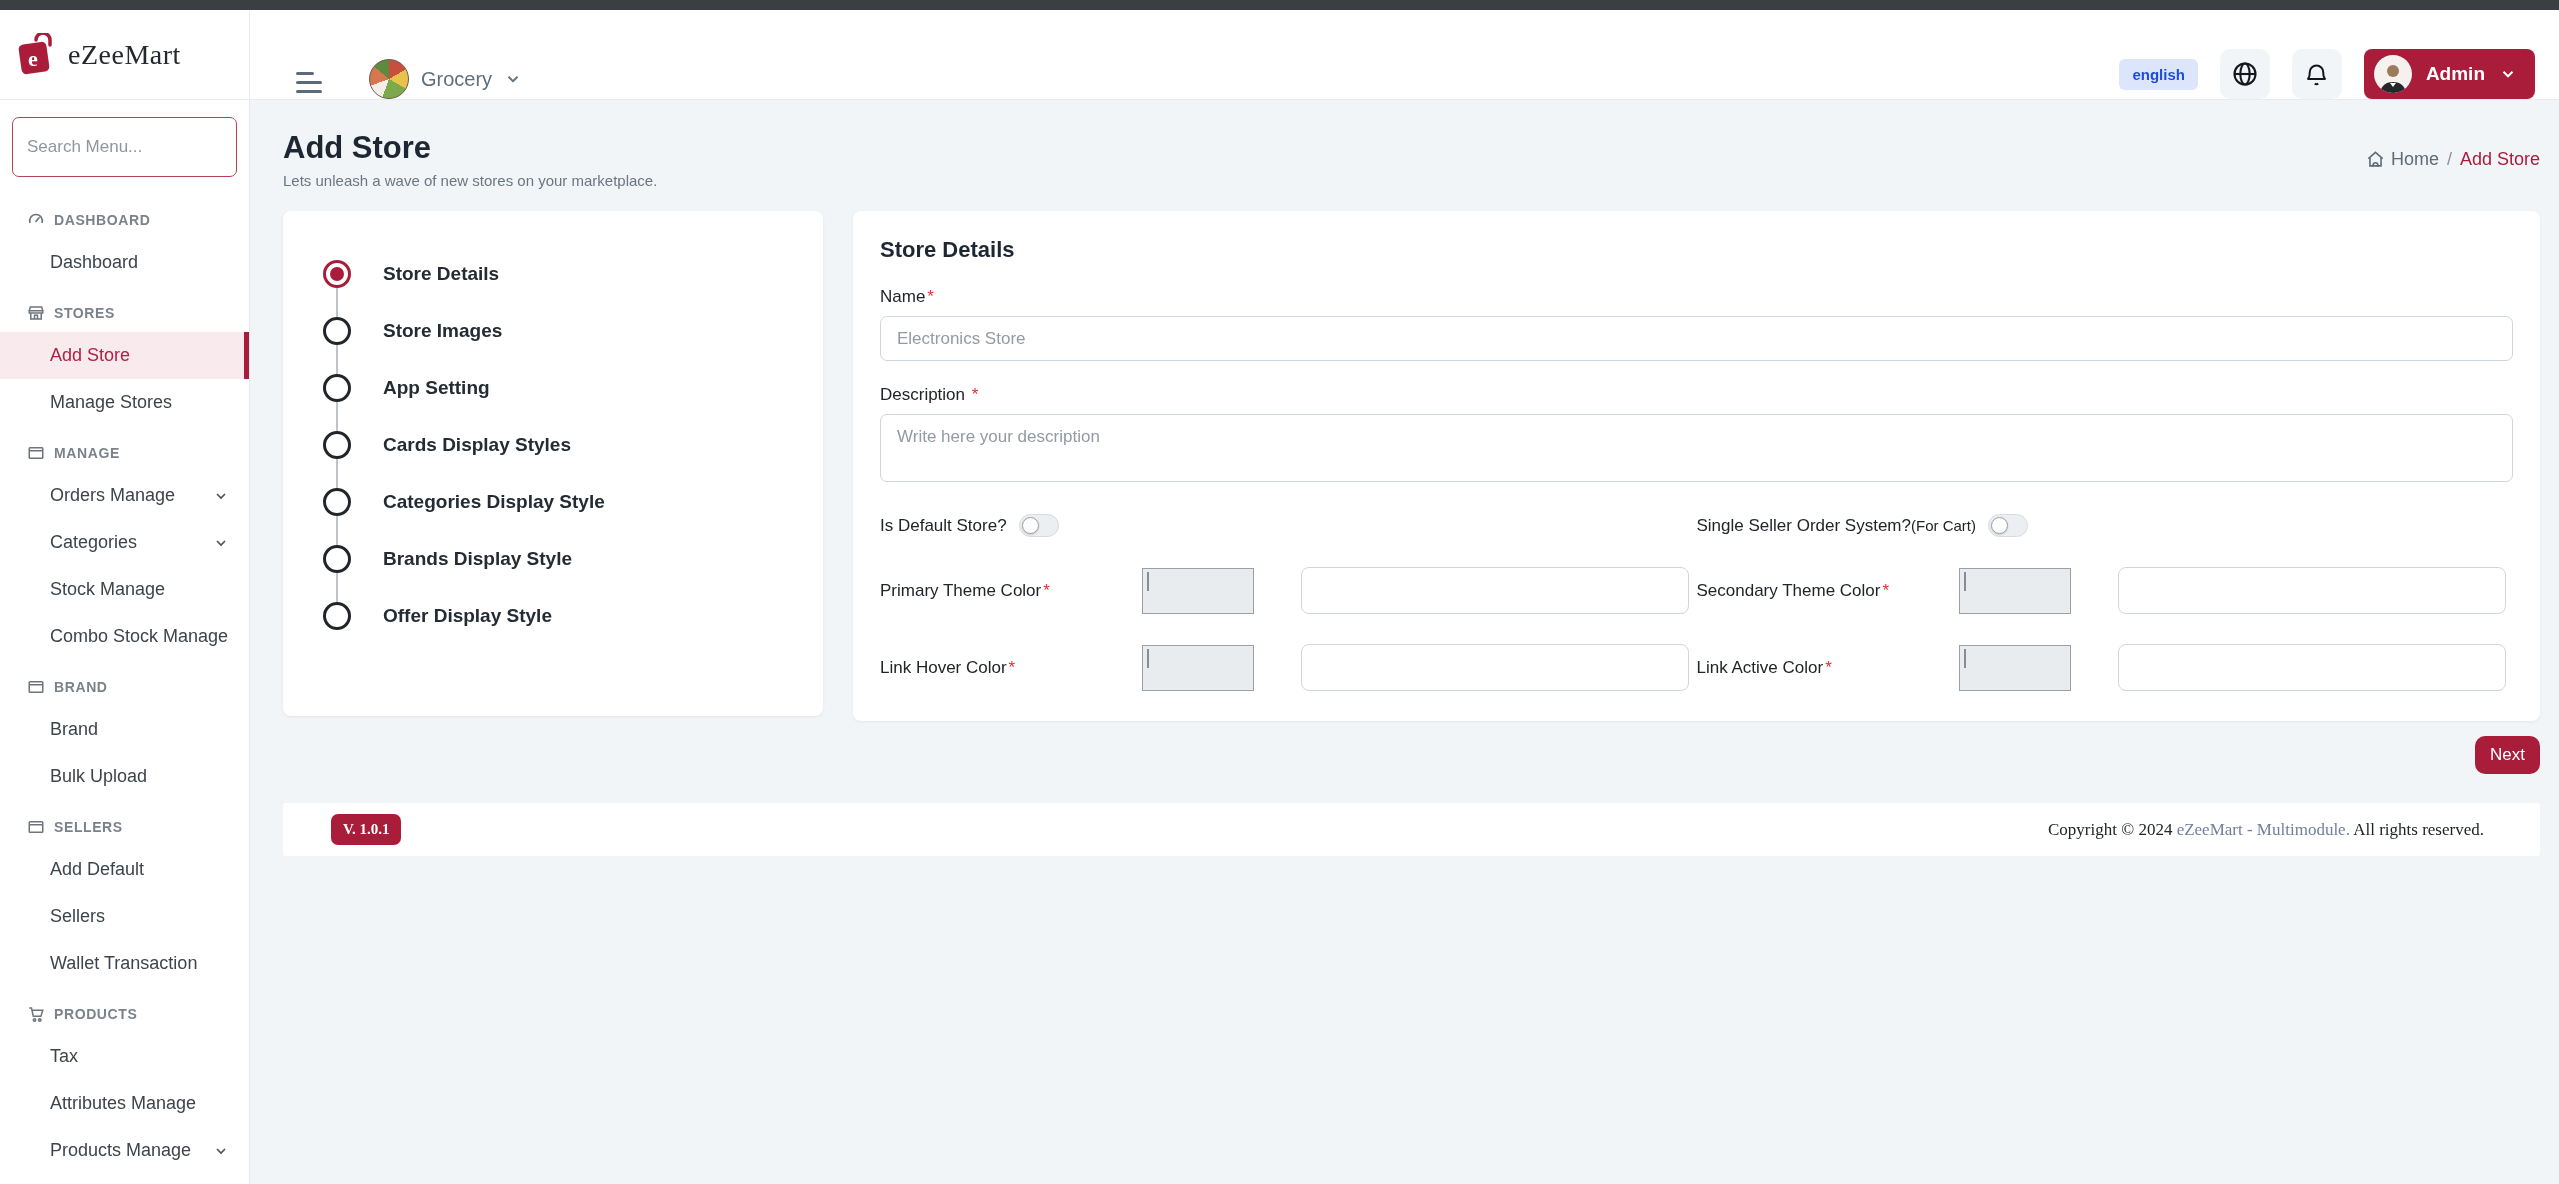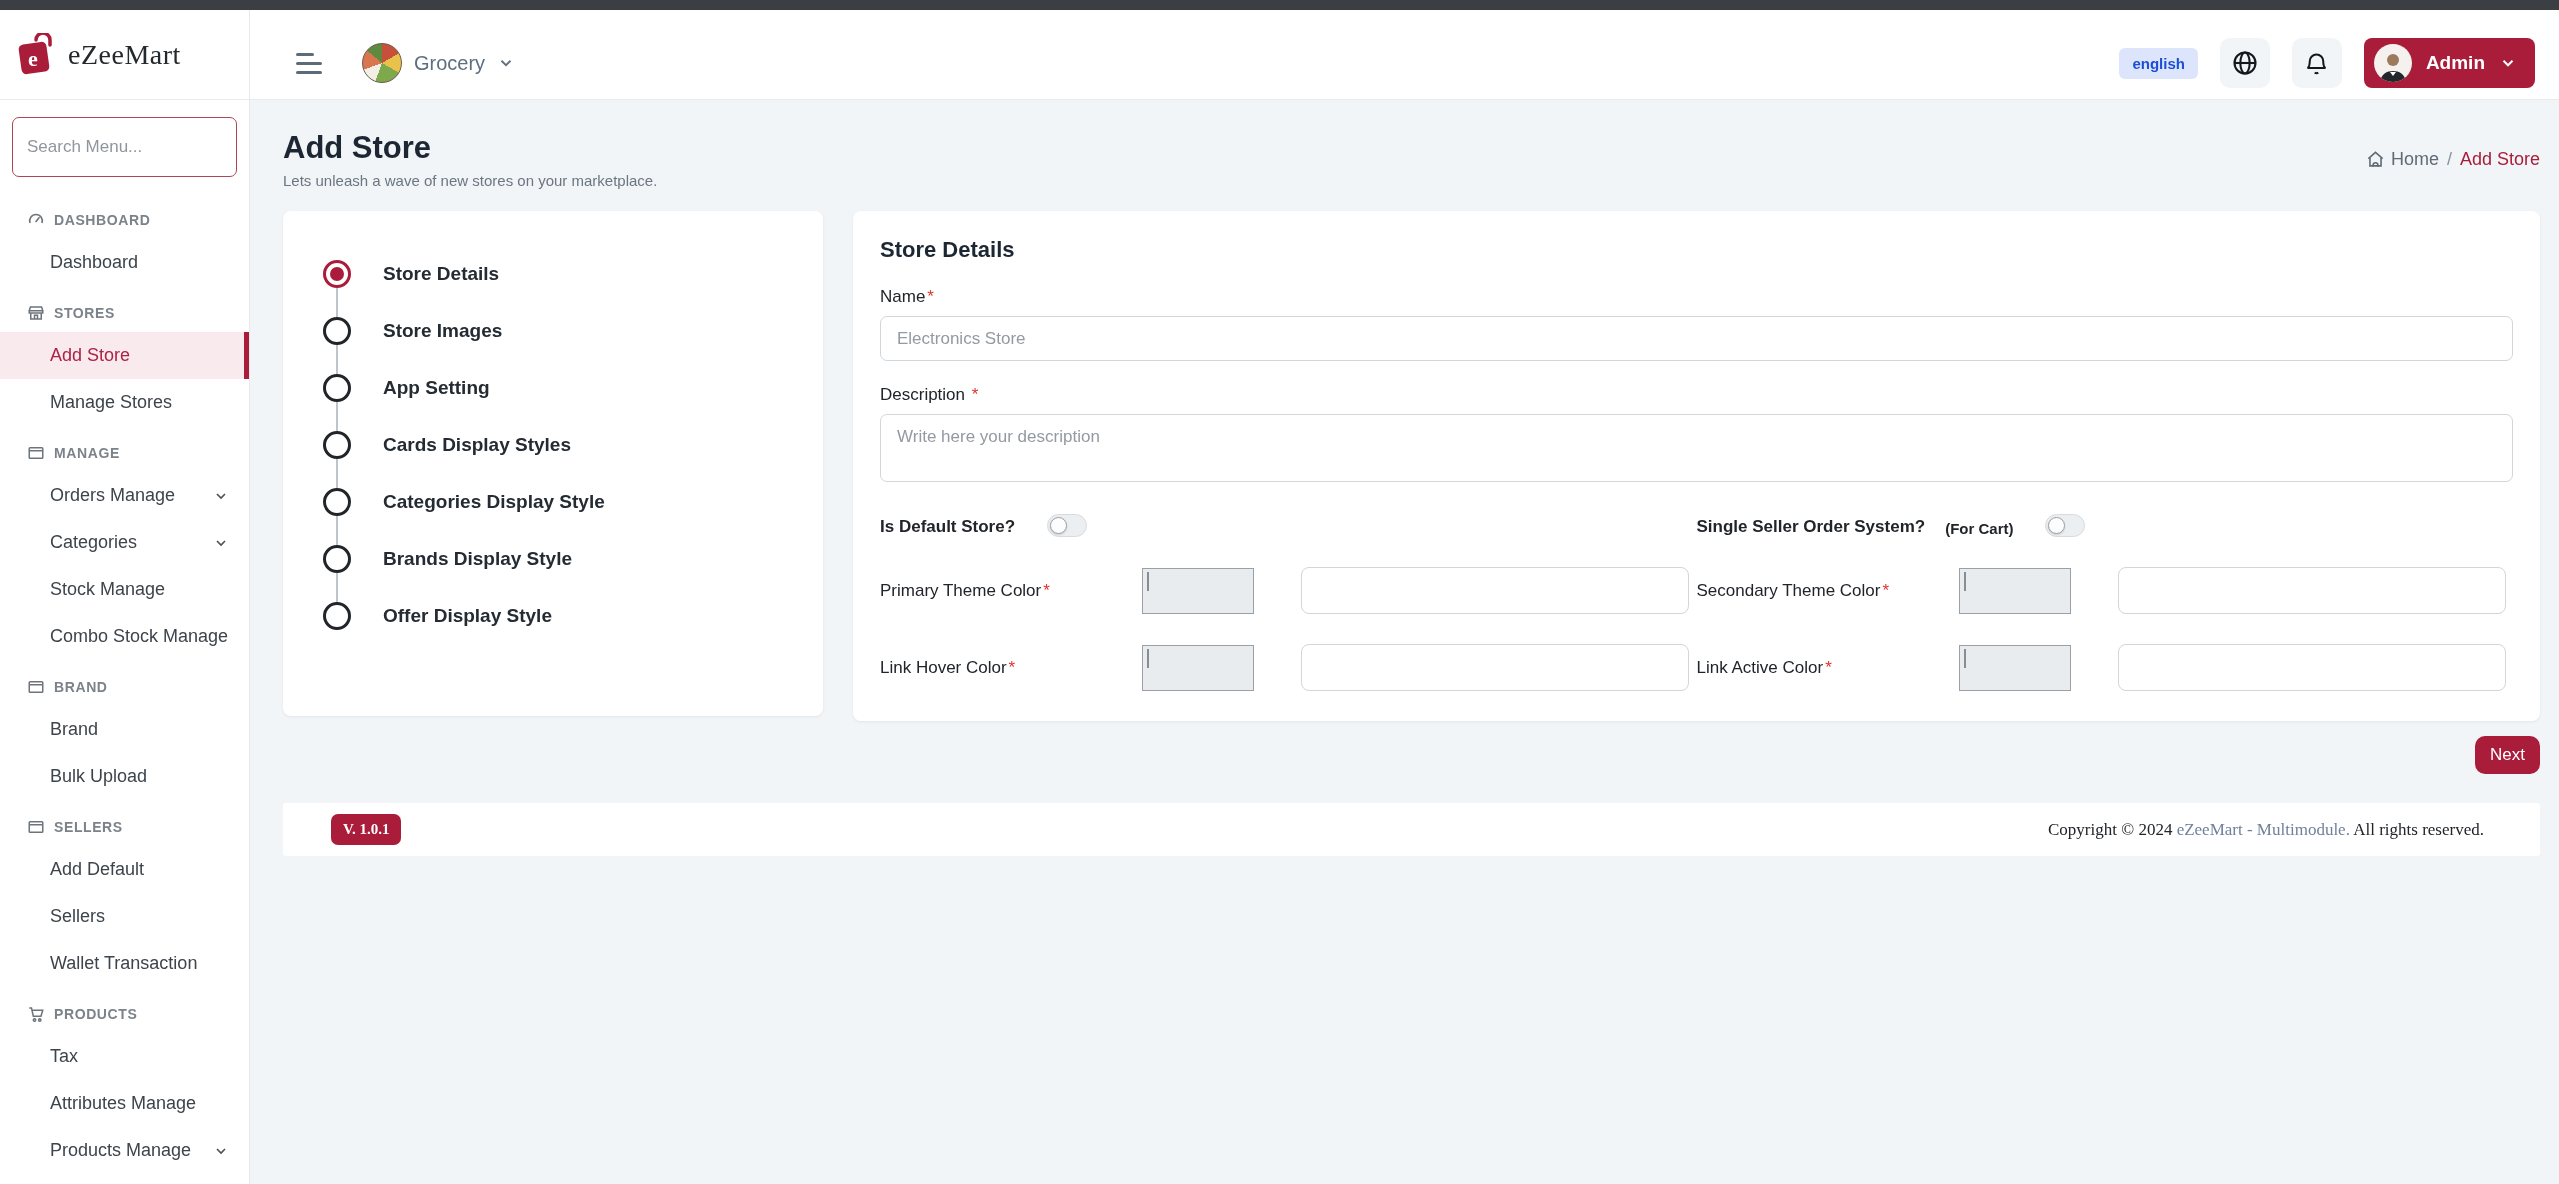--- a/index.html
+++ b/index.html
@@ -25,21 +25,21 @@
     color:#7b828a; font-size:14px; font-weight:bold; letter-spacing:0.6px; }
   .section-head svg { color:#6d747c; }
   .nav-item { display:flex; align-items:center; height:47px; padding-left:50px; padding-right:20px;
     font-size:18px; color:#3d444b; cursor:pointer; position:relative; }
   .nav-item.active { background:#f9eaee; color:#ab2346; border-right:5px solid #a91d3a; }
   .nav-item .chev { margin-left:auto; color:#495057; display:flex; }
 
   
   .main { flex:1; display:flex; flex-direction:column; min-width:0; }
   .header { height:90px; background:#fff; border-bottom:1px solid #e9ecef;
-    display:flex; align-items:center; padding:17px 24px 0 40px; gap:6px; }
+    display:flex; align-items:flex-end; padding:17px 24px 0 40px; gap:13px; }
   .hamburger { display:flex; flex-direction:column; gap:6px; cursor:pointer; padding:6px; }
   .hamburger span { display:block; height:3px; background:#5c6b7a; border-radius:2px; }
   .hamburger span:nth-child(1){ width:18px; } .hamburger span:nth-child(2){ width:26px; }
   .hamburger span:nth-child(3){ width:26px; }
   .store-switcher { display:flex; align-items:center; gap:12px; margin-left:28px; cursor:pointer; }
   .grocery-avatar { width:40px; height:40px; border-radius:50%; border:1px solid #6b5b4a;
     background:conic-gradient(#c94f3d 0 60deg,#e8c24a 60deg 120deg,#7da84c 120deg 200deg,#f3efe6 200deg 250deg,#d8764f 250deg 310deg,#5d8a3e 310deg 360deg); }
   .store-switcher .label { font-size:20px; color:#5d6f7f; }
   .chev-slate { color:#5d6f7f; display:flex; }
 
@@ -85,21 +85,21 @@
   .field-label { font-size:17px; color:#212529; margin-top:24px; }
   .req { color:#e03131; margin-left:2px; }
   .text-input { width:100%; height:45px; margin-top:9px; border:1px solid #cfd6dc; border-radius:7px;
     padding:0 16px; font-size:17px; color:#495057; outline:none; background:#fff; }
   .text-input::placeholder, textarea::placeholder { color:#939aa2; }
   textarea.desc { width:100%; height:68px; margin-top:9px; border:1px solid #cfd6dc; border-radius:7px;
     padding:12px 16px; font-size:17px; color:#495057; resize:none; outline:none;
     font-family:"Liberation Sans", sans-serif; }
 
   .toggle-row { display:flex; margin-top:28px; }
-  .toggle-group { width:50%; display:flex; align-items:flex-end; gap:32px;font-weight:bold; }
+  .toggle-group { width:50%; display:flex; align-items:center; gap:12px; }
   .toggle-group .t-label { font-size:17px; color:#212529; }
   .toggle-group .t-suffix { font-size:15px; color:#212529; margin-left:-12px; }
   .switch { width:40px; height:23px; border-radius:12px; background:#eceff1; border:1px solid #d7dbdf;
     position:relative; cursor:pointer; }
   .switch .knob { position:absolute; left:2px; top:2px; width:17px; height:17px; border-radius:50%;
     background:#fdfdfd; border:1px solid #9aa1a8; box-shadow:0 1px 2px rgba(0,0,0,0.15); }
 
   .color-row { display:flex; margin-top:30px; }
   .color-field { width:50%; display:flex; align-items:center; }
   .color-field .c-label { width:262px; min-width:262px; font-size:17px; color:#212529; }

